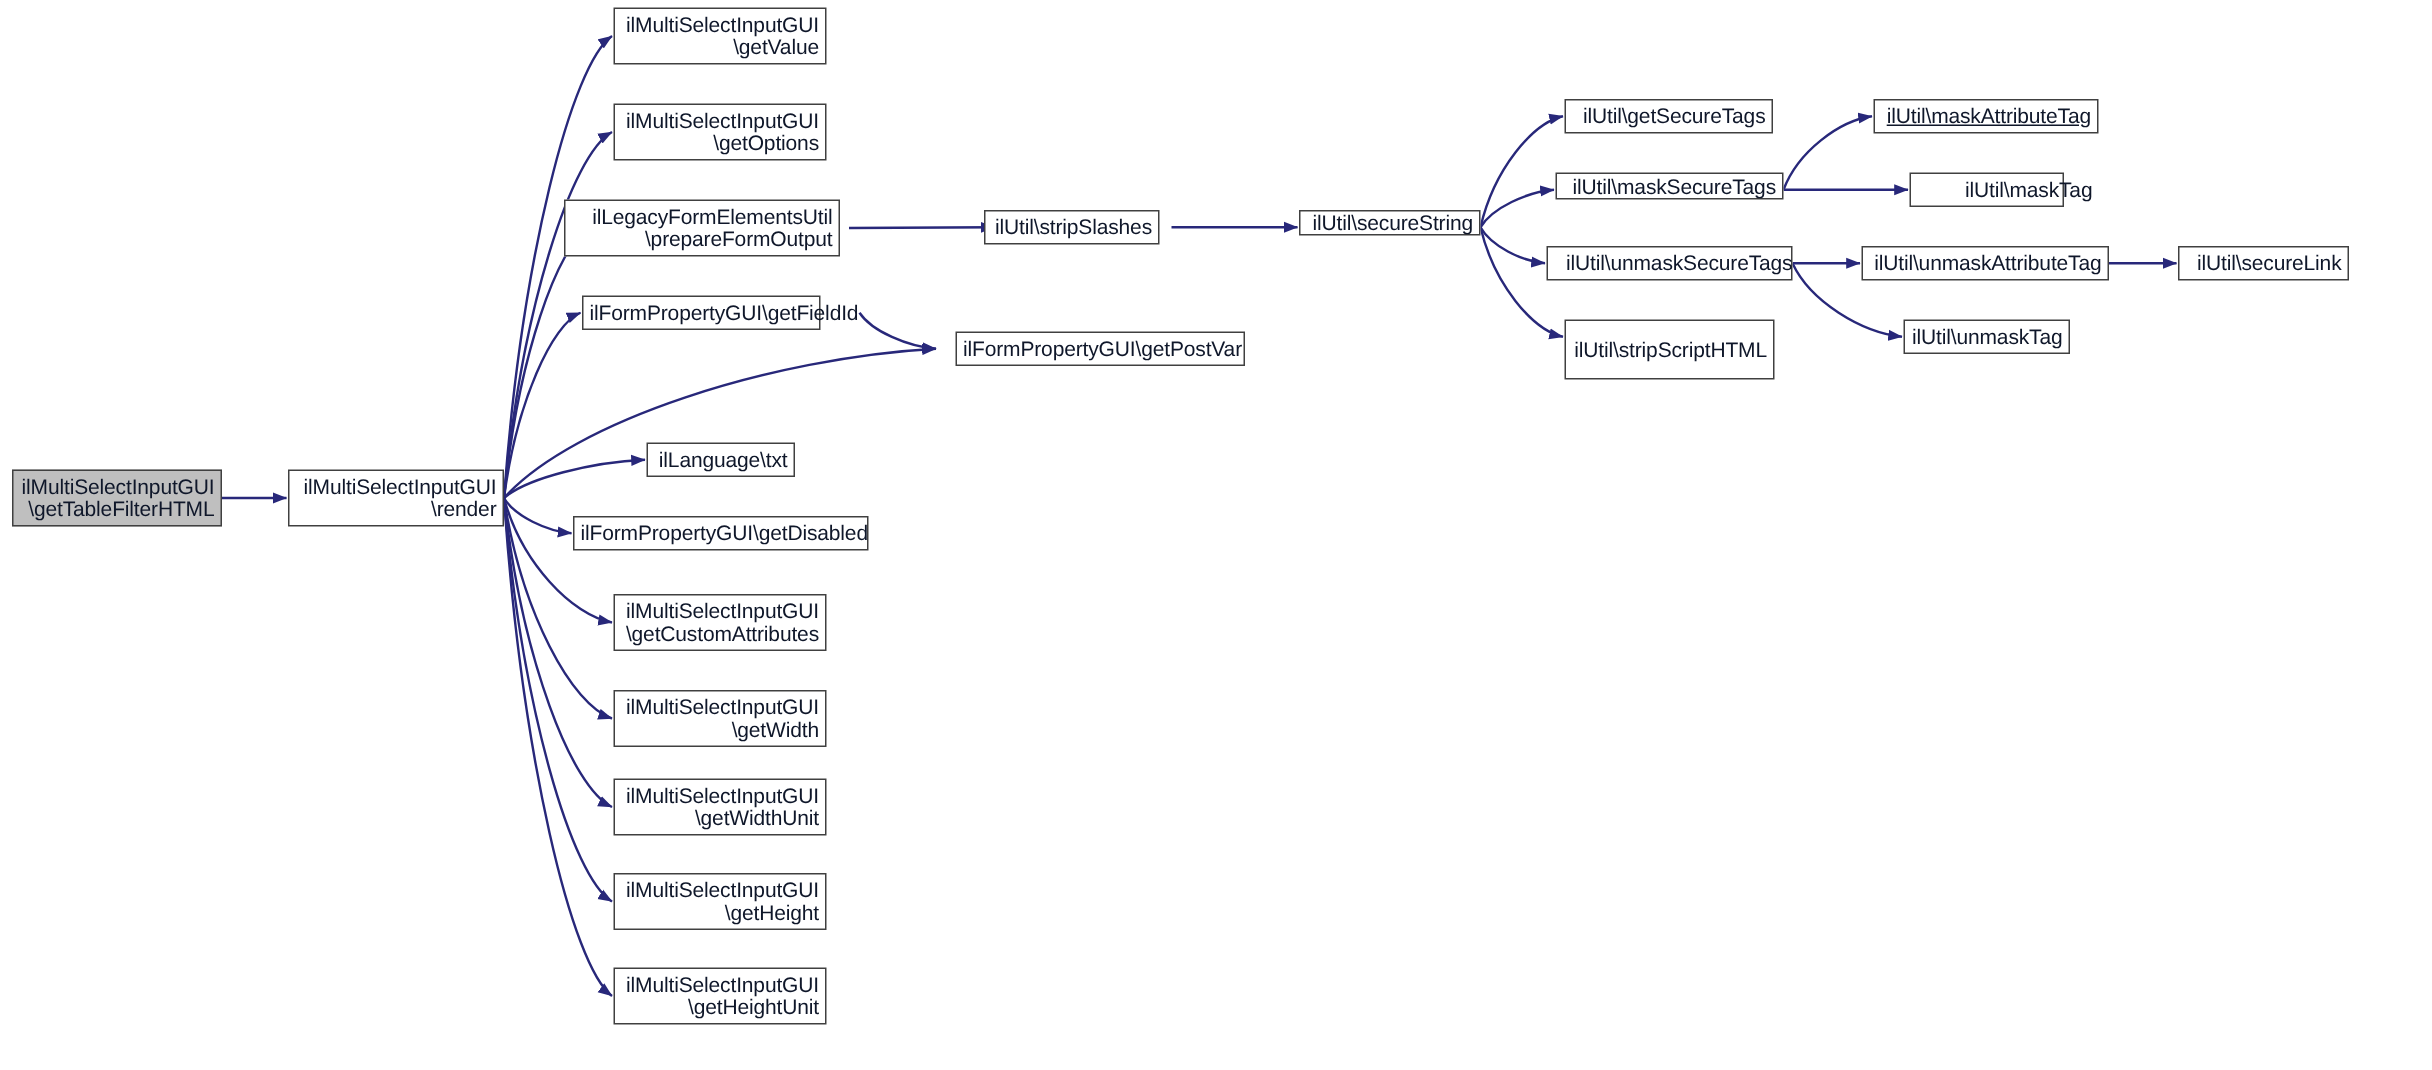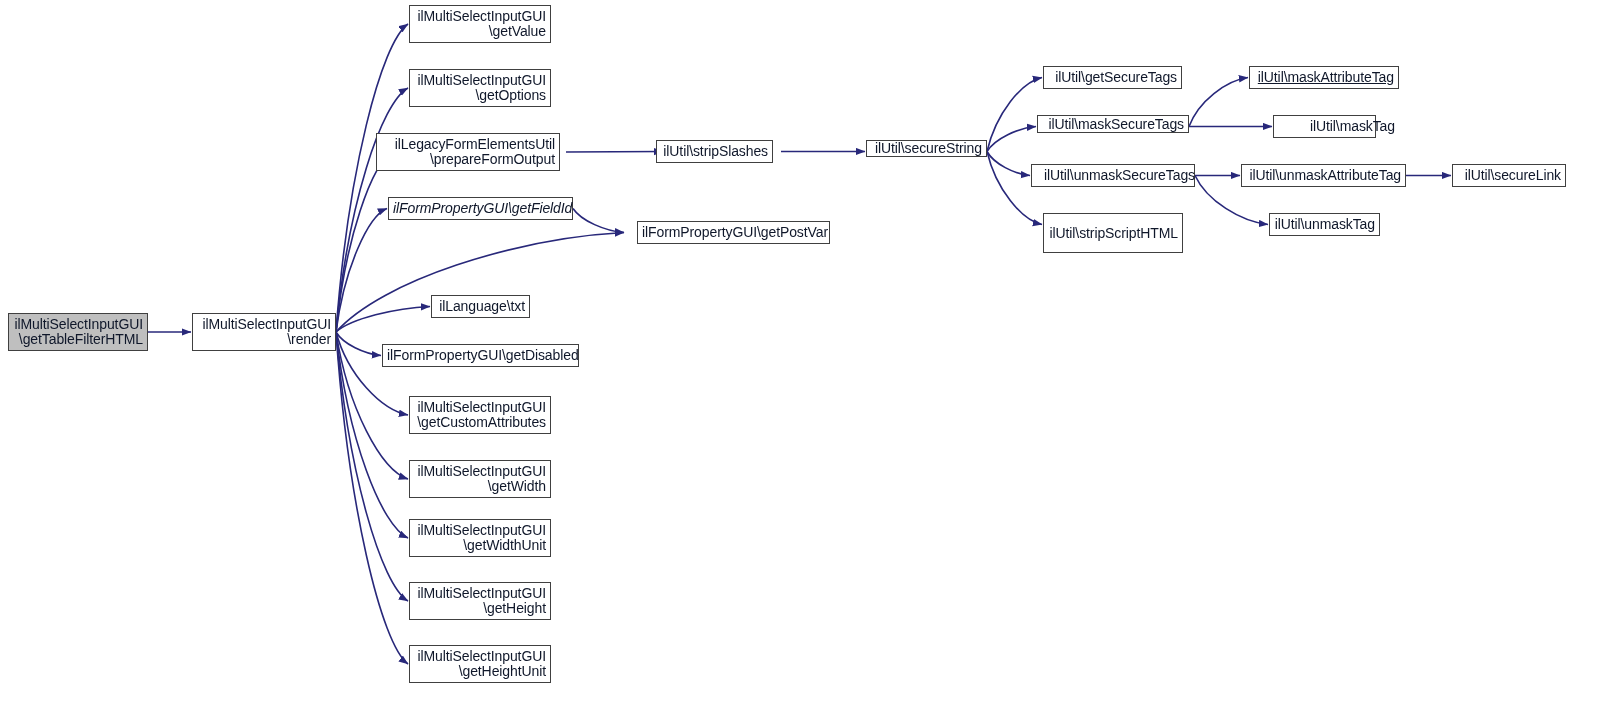--- a/index.html
+++ b/index.html
@@ -55,21 +55,21 @@
       <div class="node root" style="left: 8px; top: 313px; width: 140px; height: 38px;"><span class="lbl">ilMultiSelectInputGUI
 \getTableFilterHTML</span></div>
       <div class="node" style="left: 192px; top: 313px; width: 144px; height: 38px;"><span class="lbl">ilMultiSelectInputGUI
 \render</span></div>
       <div class="node" style="left: 409px; top: 5px; width: 142px; height: 38px;"><span class="lbl">ilMultiSelectInputGUI
 \getValue</span></div>
       <div class="node" style="left: 409px; top: 69px; width: 142px; height: 38px;"><span class="lbl">ilMultiSelectInputGUI
 \getOptions</span></div>
       <div class="node" style="left: 376px; top: 133px; width: 184px; height: 38px;"><span class="lbl">ilLegacyFormElementsUtil
 \prepareFormOutput</span></div>
-      <div class="node" style="left: 388px; top: 197px; width: 185px; height: 23px; font-style: italic;"><span class="lbl">ilFormPropertyGUI\getFieldId</span></div>
+      <div class="node" style="left: 388px; top: 197px; width: 159px; height: 23px;"><span class="lbl">ilFormPropertyGUI\getFieldId</span></div>
       <div class="node" style="left: 625px; top: 221px; width: 193px; height: 23px; margin-left: 12px;"><span class="lbl">ilFormPropertyGUI\getPostVar</span></div>
       <div class="node" style="left: 431px; top: 295px; width: 99px; height: 23px;"><span class="lbl">ilLanguage\txt</span></div>
       <div class="node" style="left: 382px; top: 344px; width: 197px; height: 23px;"><span class="lbl">ilFormPropertyGUI\getDisabled</span></div>
       <div class="node" style="left: 409px; top: 396px; width: 142px; height: 38px;"><span class="lbl">ilMultiSelectInputGUI
 \getCustomAttributes</span></div>
       <div class="node" style="left: 409px; top: 460px; width: 142px; height: 38px;"><span class="lbl">ilMultiSelectInputGUI
 \getWidth</span></div>
       <div class="node" style="left: 409px; top: 519px; width: 142px; height: 38px;"><span class="lbl">ilMultiSelectInputGUI
 \getWidthUnit</span></div>
       <div class="node" style="left: 409px; top: 582px; width: 142px; height: 38px;"><span class="lbl">ilMultiSelectInputGUI

